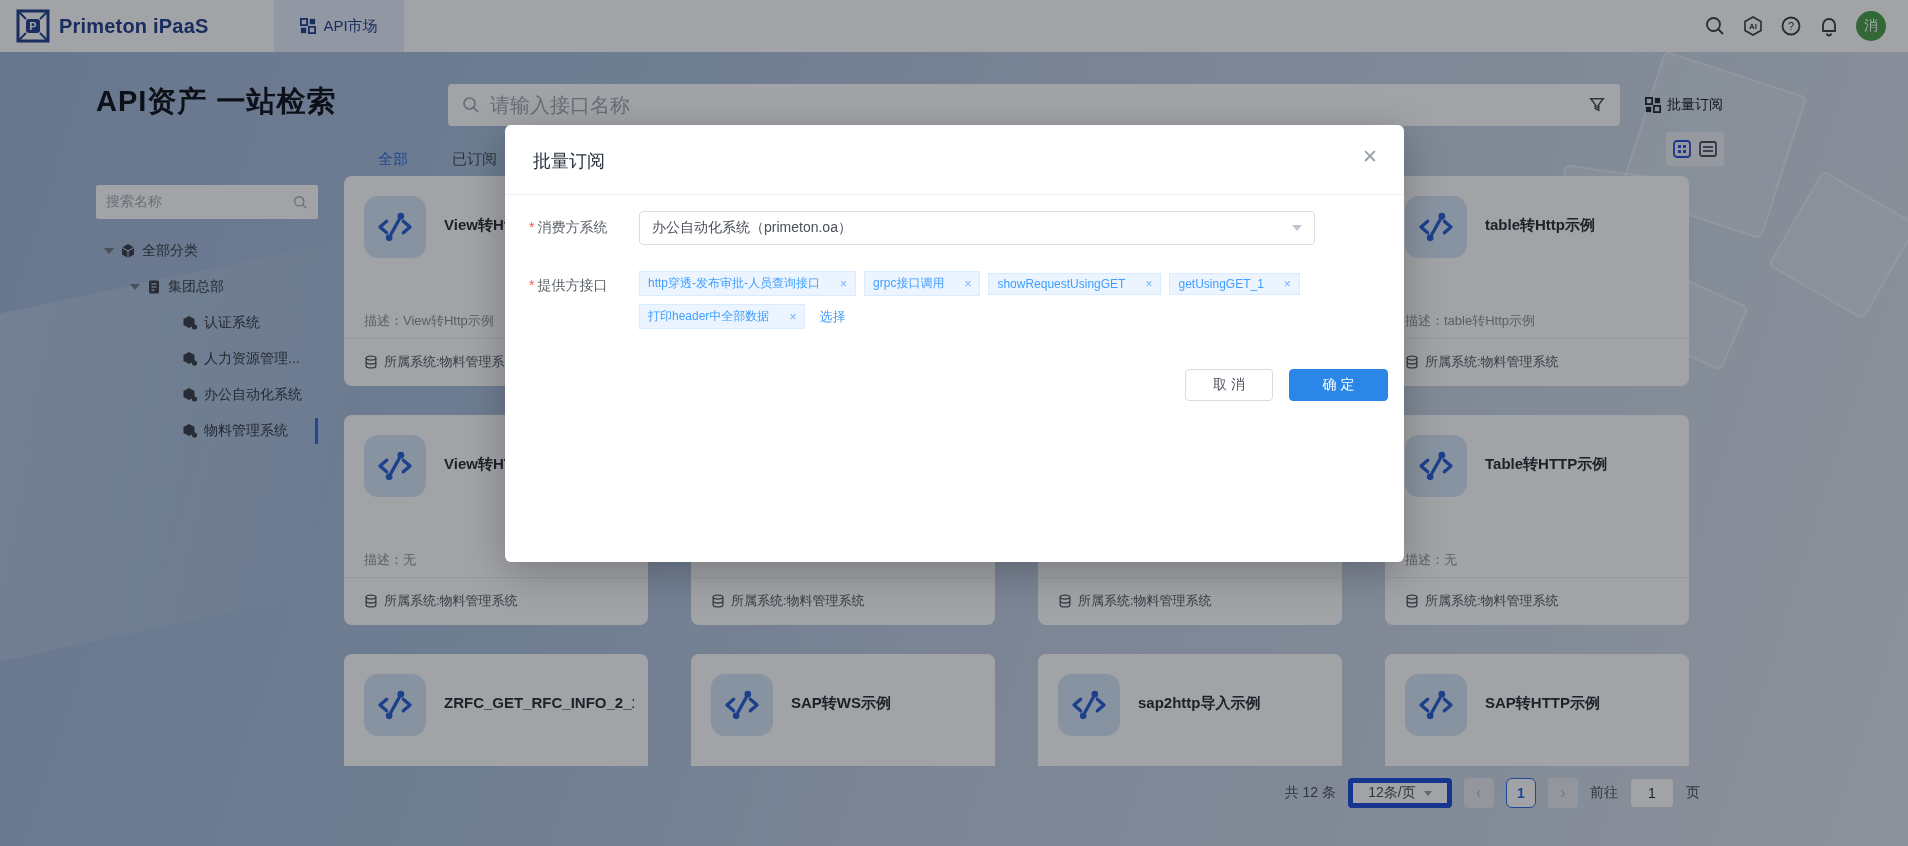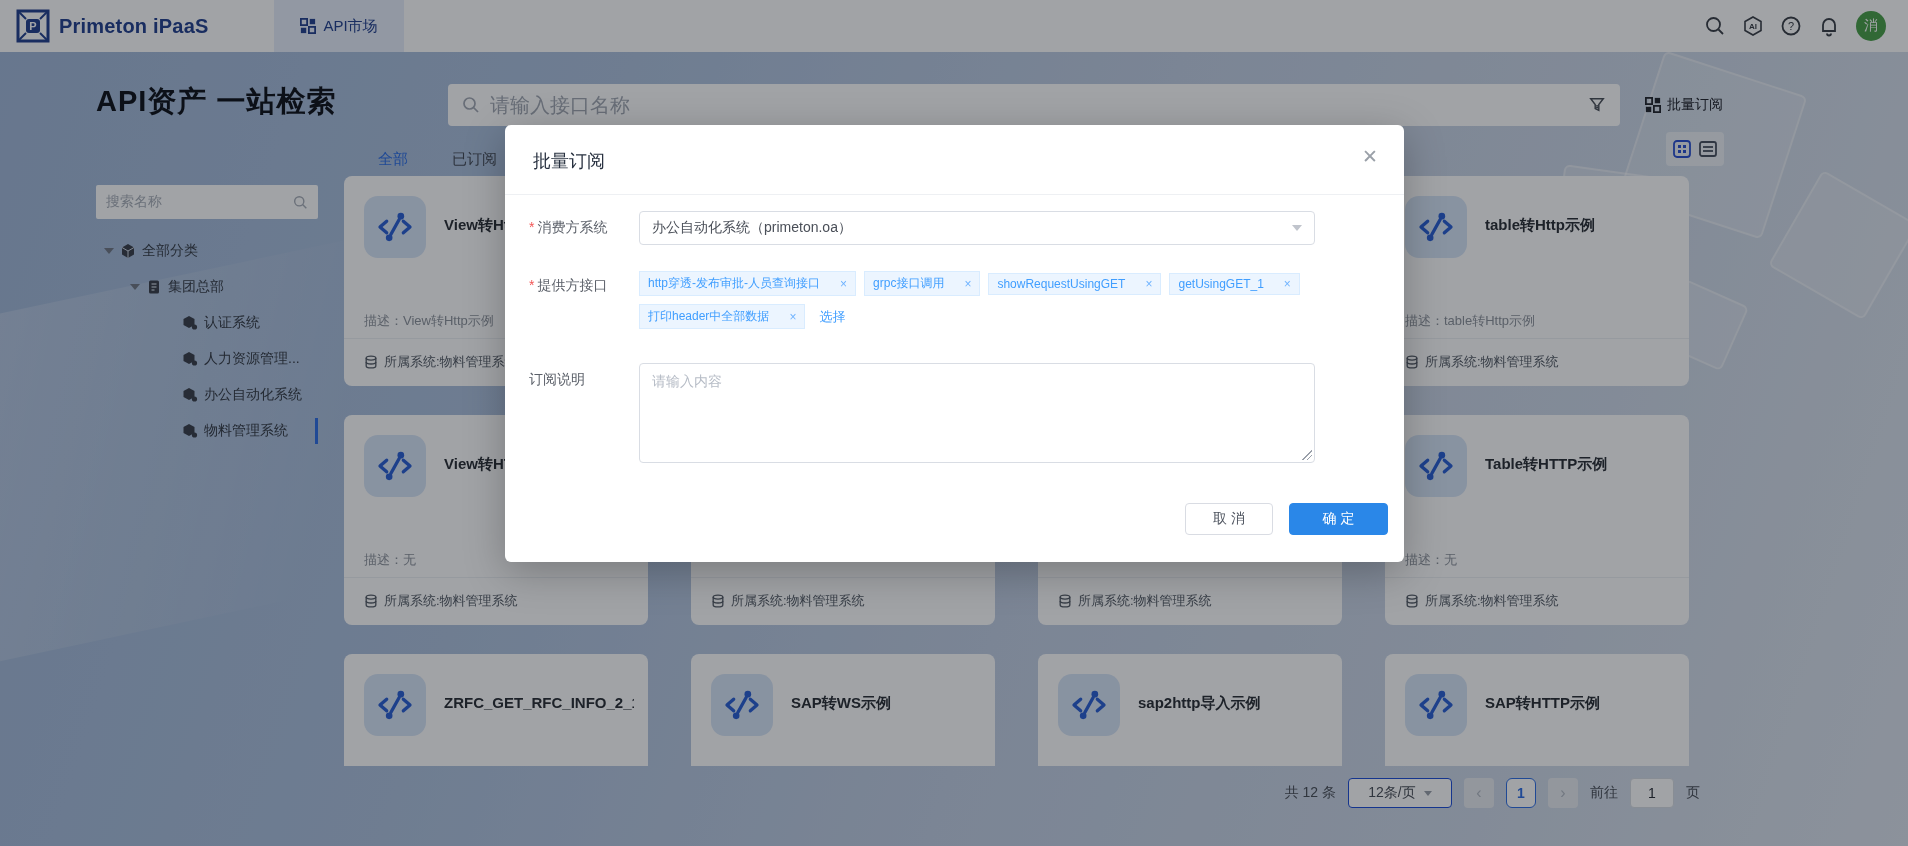--- a/index.html
+++ b/index.html
@@ -62,21 +62,21 @@
   .card { background:#fff; border-radius:8px; position:relative; padding:20px; }
   .card-icon { width:62px; height:62px; border-radius:14px; background:#d7e5f7; display:flex; align-items:center; justify-content:center; }
   .card-title { position:absolute; left:100px; top:40px; font-size:15px; font-weight:600; color:#2b2f36; max-width:190px;
     white-space:nowrap; overflow:hidden; }
   .card-desc { position:absolute; left:20px; top:136px; font-size:13px; color:#8d939c; }
   .card-foot { position:absolute; left:0; right:0; top:162px; border-top:1px solid #eef0f4; padding:14px 20px 0 20px;
     display:flex; align-items:center; gap:6px; font-size:13px; color:#555c66; }
 
   
   .pagination { position:absolute; top:778px; right:208px; display:flex; align-items:center; gap:12px; font-size:14px; color:#4a4f58; z-index:5; }
-  .pg-select { width:104px; height:30px; background:#fff; border:1px solid #1d4ed8; border-radius:4px;
+  .pg-select { width:104px; height:30px; background:#fff; border:5px solid #1d4ed8; border-radius:4px;
     display:flex; align-items:center; justify-content:center; gap:8px; }
   .pg-caret { width:0; height:0; border-left:4px solid transparent; border-right:4px solid transparent; border-top:5px solid #9aa0aa; }
   .pg-btn { width:30px; height:30px; border-radius:4px; background:#e9ecf1; color:#b3bac4; font-size:16px;
     display:flex; align-items:center; justify-content:center; }
   .pg-page { width:30px; height:30px; border-radius:6px; background:#fff; border:1px solid #2f6fe4; color:#2f6fe4;
     font-weight:bold; display:flex; align-items:center; justify-content:center; }
   .pg-goto { width:44px; height:30px; background:#fff; border:1px solid #d7dbe2; border-radius:4px; text-align:center;
     font-size:14px; color:#2b2f38; font-family:inherit; }
 
   
@@ -556,28 +556,19 @@
             </span>
           <span class="tag">
               <span>打印header中全部数据</span>
               <span class="tag-close">×</span>
             </span>
           <span class="link">选择</span>
         </div>
       </div>
     </div>
 
-    <div class="form-row">
-      <div class="f-label">
-        <span>订阅说明</span>
-      </div>
-      <div class="f-field ta-wrap">
-        <textarea class="ta" placeholder="请输入内容" style=""></textarea>
-        <div class="ta-grip"></div>
-      </div>
-    </div>
 
     <div class="m-foot">
       <button class="btn ghost">取 消</button>
       <button class="btn primary">确 定</button>
     </div>
   </div>
 </div>
 
 </body></html>

